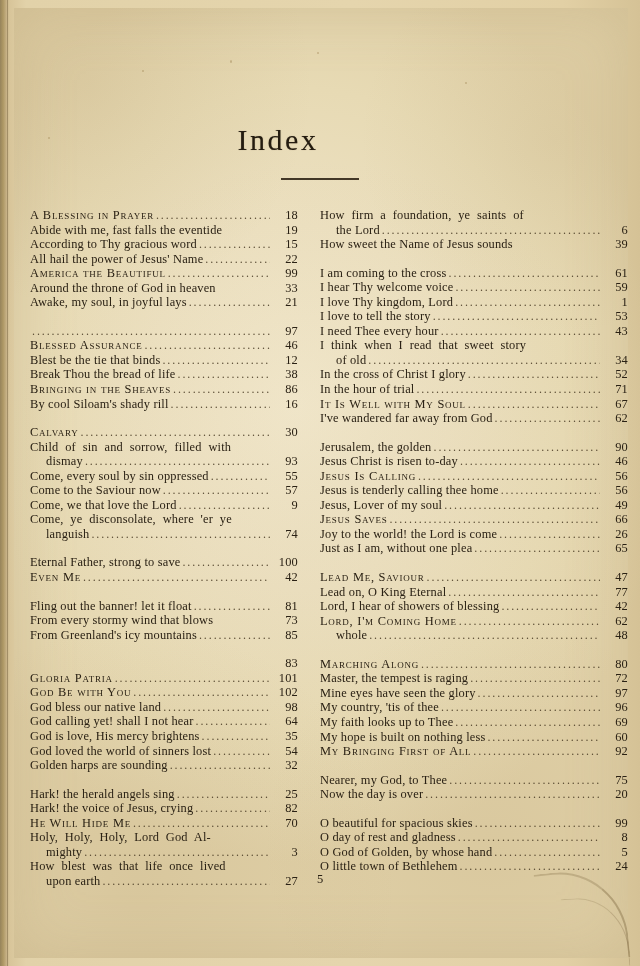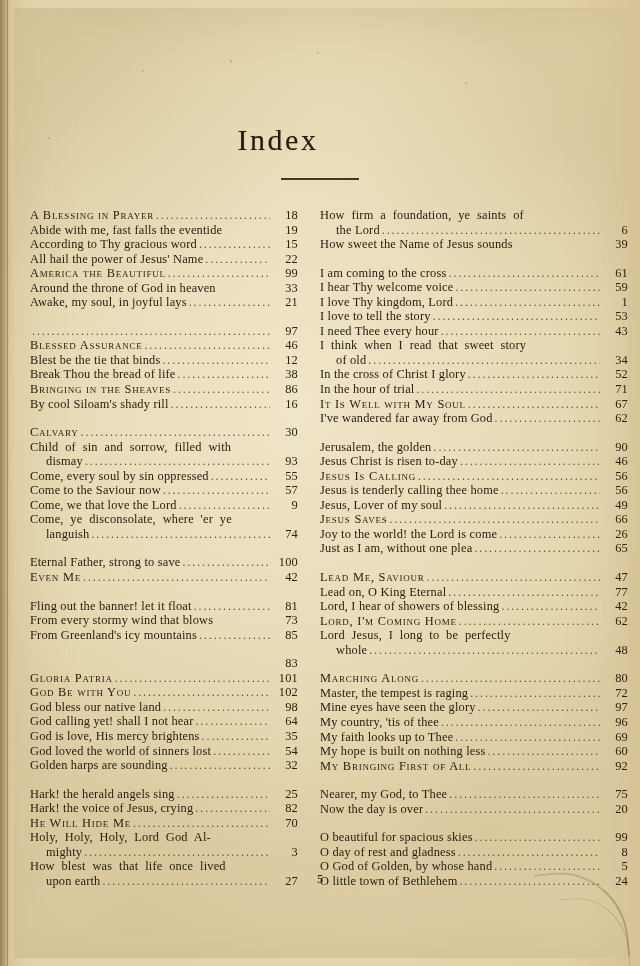--- a/index.html
+++ b/index.html
@@ -582,25 +582,20 @@
             <div class="entry">
               <span class="title-text">Lord, I hear of showers of blessing</span>
               <span class="leaders">................................................................................</span>
               <span class="pagenum">42</span>
             </div>
             <div class="entry smallcaps">
               <span class="title-text">Lord, I'm Coming Home</span>
               <span class="leaders">................................................................................</span>
               <span class="pagenum">62</span>
             </div>
-            <div class="entry nolead spread">
-              <span class="title-text">Lord Jesus, I long to be perfectly</span>
-              <span class="leaders">................................................................................</span>
-              <span class="pagenum">48</span>
-            </div>
             <div class="cont">
               <span class="title-text">whole</span>
               <span class="leaders">................................................................................</span>
               <span class="pagenum">48</span>
             </div>
           </div>
           <div class="group">
             <div class="entry smallcaps">
               <span class="title-text">Marching Along</span>
               <span class="leaders">................................................................................</span>

